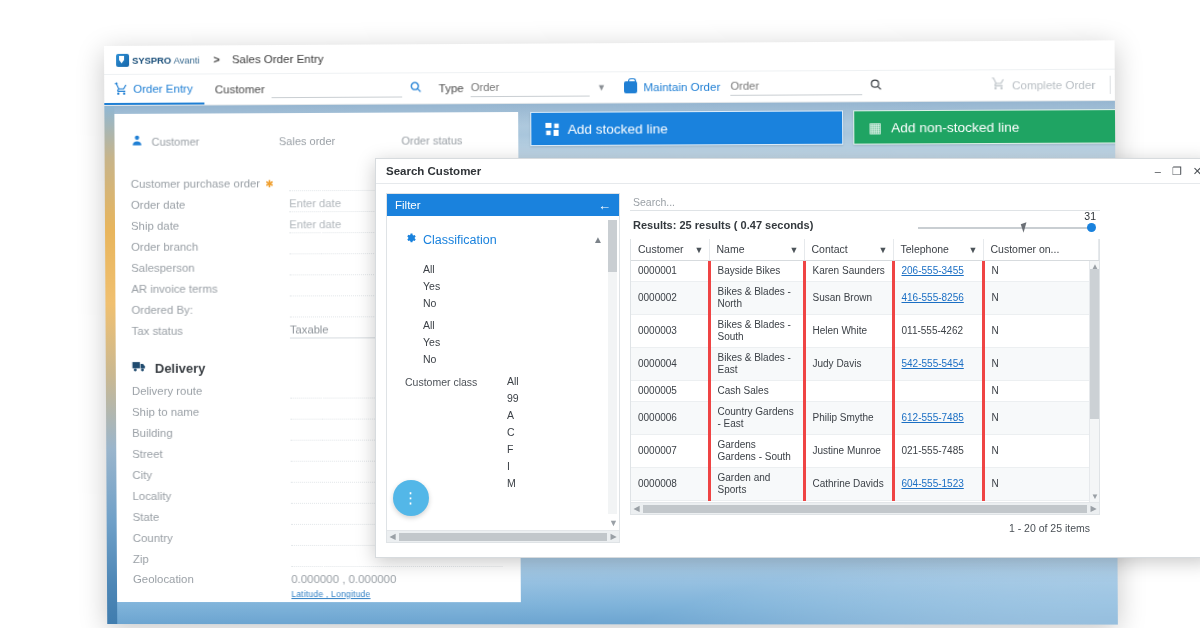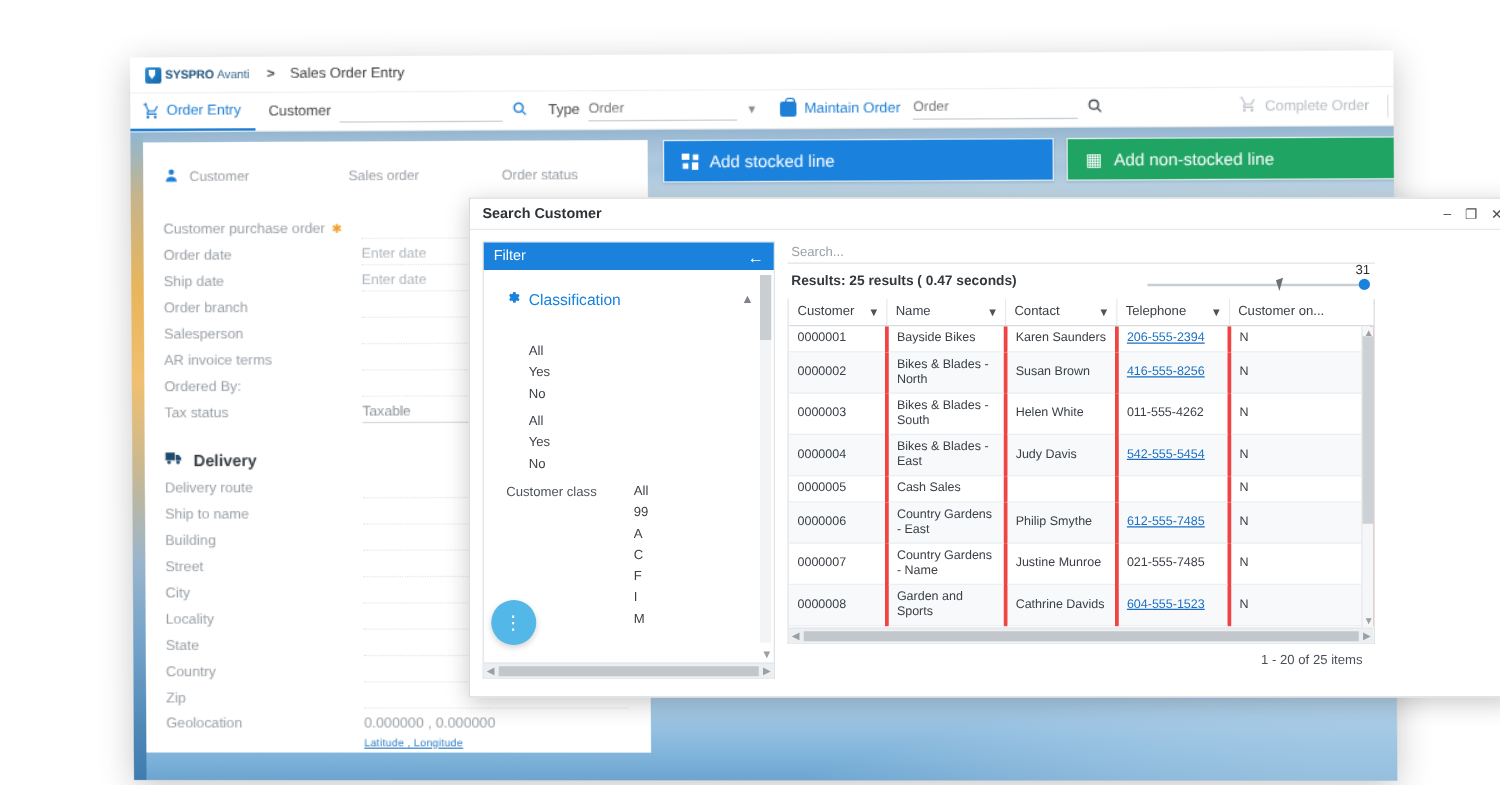--- a/index.html
+++ b/index.html
@@ -261,21 +261,21 @@
     display:flex; align-items:center; padding: 0 8px;
     font-size: 11.5px;
   }
   .panel-head .back { margin-left:auto; font-size: 13px; }
   .filter-scroll {
     flex:1; position:relative; overflow:hidden;
     padding: 16px 0 0 18px;
   }
   .cls-head {
     display:flex; align-items:center; gap:6px;
-    font-size: 12.5px; color:#1a82dd; margin-bottom: 28px;
+    font-size: 12.5px; color:#1a82dd; margin-bottom: 16px;
     padding-right: 16px;
   }
   .gear { color:#1a82dd; font-size: 12px; }
   .chev-up { margin-left:auto; color:#7c838a; font-size: 10px; }
   .flt-group { display:flex; margin-bottom: 10px; }
   .flt-label { width: 84px; font-size: 10.5px; color:#4d5258; line-height: 14px; }
   .flt-opts { display:flex; flex-direction:column; gap: 5px; }
   .flt-opt { display:flex; align-items:center; gap:7px; font-size: 10.5px; color:#3c4147; }
   .cb {
     width: 11px; height: 11px; border: 1.4px solid #5c6views; border-color:#5b6369;
@@ -748,21 +748,21 @@
                   <col style="width:95px">
                   <col style="width:89px">
                   <col style="width:90px">
                   <col style="width:auto">
               </colgroup>
               <tbody>
                 <tr>
                   <td>0000001</td>
                   <td>Bayside Bikes</td>
                   <td>Karen Saunders</td>
-                  <td class="tel"><a href="#">206-555-2394</a></td>
+                  <td class="tel"><a href="#">206-555-3455</a></td>
                   <td>N</td>
                 </tr>
                 <tr class="alt">
                   <td>0000002</td>
                   <td>Bikes &amp; Blades - North</td>
                   <td>Susan Brown</td>
                   <td class="tel"><a href="#">416-555-8256</a></td>
                   <td>N</td>
                 </tr>
                 <tr>
@@ -788,21 +788,21 @@
                 </tr>
                 <tr class="alt">
                   <td>0000006</td>
                   <td>Country Gardens - East</td>
                   <td>Philip Smythe</td>
                   <td class="tel"><a href="#">612-555-7485</a></td>
                   <td>N</td>
                 </tr>
                 <tr>
                   <td>0000007</td>
-                  <td>Country Gardens - Name</td>
+                  <td>Gardens Gardens - South</td>
                   <td>Justine Munroe</td>
                   <td class="tel"><span class="plain">021-555-7485</span></td>
                   <td>N</td>
                 </tr>
                 <tr class="alt">
                   <td>0000008</td>
                   <td>Garden and Sports</td>
                   <td>Cathrine Davids</td>
                   <td class="tel"><a href="#">604-555-1523</a></td>
                   <td>N</td>

